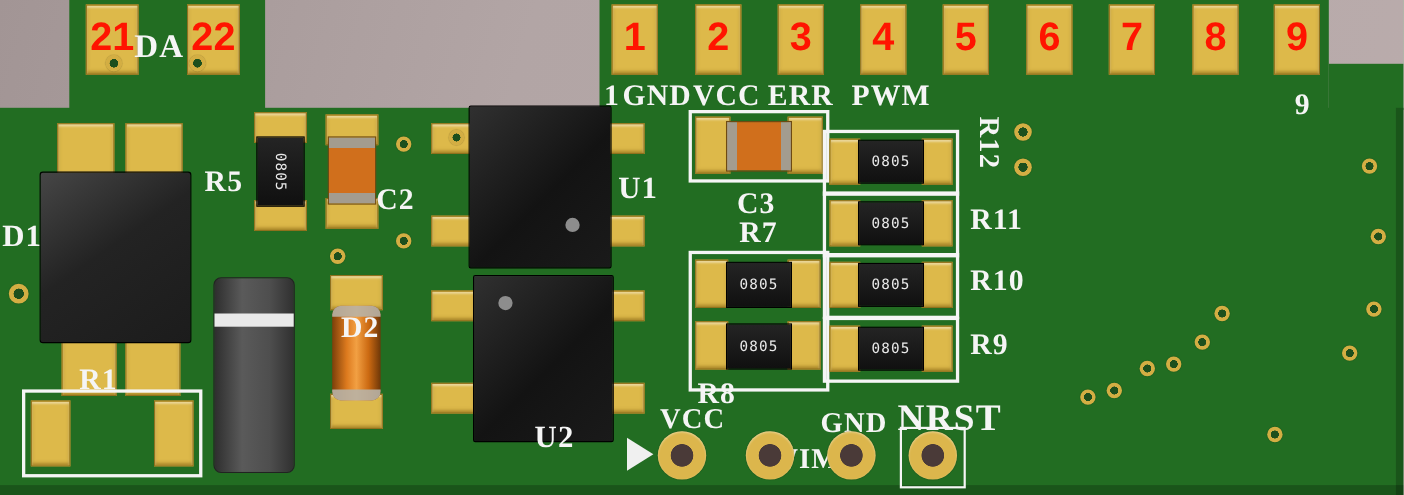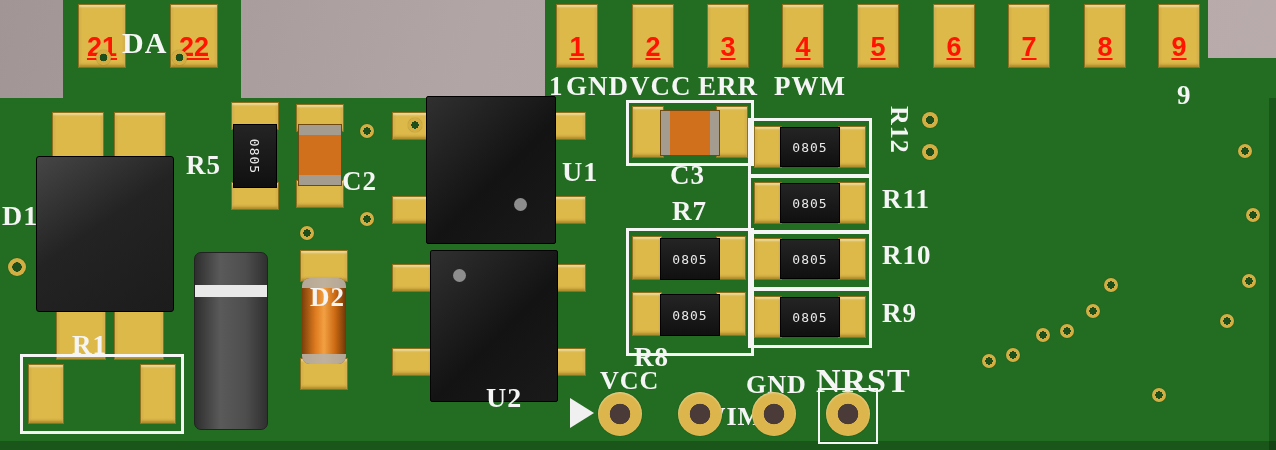--- a/index.html
+++ b/index.html
@@ -10,22 +10,22 @@
   }
   .board{position:absolute;background:var(--board-green,#226d22);}
   .board-shade{position:absolute;background:rgba(0,0,0,.22);pointer-events:none;}
   .pad{
     position:absolute;background:var(--pad-gold,#ddb94a);
     border:1px solid #8f711d;
     box-shadow:inset 0 2px 2px rgba(255,255,255,.45), inset 0 -2px 3px rgba(120,85,10,.5);
   }
   .pad-flex{display:flex;align-items:flex-end;justify-content:center;}
   .rednum{
-    color:var(--number-red,#ff1400);font-weight:bold;font-size:27px;line-height:1;
-    font-family:"Liberation Sans",sans-serif;margin-bottom:6px;text-decoration:underline;
+    color:var(--number-red,#ff1400);font-weight:bold;font-size:36px;line-height:1;
+    font-family:"Liberation Sans",sans-serif;margin-bottom:16px;
   }
   .silk{
     position:absolute;color:var(--silkscreen-white,#f5f5f5);
     font-weight:bold;font-size:27px;line-height:1;letter-spacing:1px;
     font-family:Liberation Serif, serif;
   }
   .silk-vert{writing-mode:vertical-rl;}
   .silkbox{position:absolute;border:3px solid var(--silkscreen-white,#f5f5f5);background:transparent;}
   .chip-body{
     position:absolute;background:linear-gradient(180deg,#242424,#101010);
@@ -187,21 +187,21 @@
   <div class="pad" style="left:552px;top:348px;width:32px;height:26px;"></div>
   <div class="ic-body" style="left:430px;top:250px;width:126px;height:150px;">
     <div class="ic-dot" style="left:22px;top:18px;"></div>
   </div>
   <div class="silk" style="left:486px;top:384px;font-size:28px;">U2</div>
 
   <div class="silkbox" style="left:626px;top:100px;width:122px;height:60px;"></div>
   <div class="pad" style="left:632px;top:106px;width:30px;height:50px;"></div>
   <div class="pad" style="left:716px;top:106px;width:30px;height:50px;"></div>
   <div class="cap-orange-h" style="left:660px;top:110px;width:58px;height:44px;"></div>
-  <div class="silk" style="left:670px;top:162px;">C3</div>
+  <div class="silk" style="left:670px;top:172px;">C3</div>
 
   <div class="silk" style="left:672px;top:198px;">R7</div>
   <div class="silkbox" style="left:626px;top:228px;width:122px;height:122px;"></div>
   <div class="pad" style="left:632px;top:236px;width:28px;height:42px;"></div>
   <div class="pad" style="left:716px;top:236px;width:28px;height:42px;"></div>
   <div class="chip-body" style="left:660px;top:238px;width:58px;height:40px;">
     <span class="marking">0805</span>
   </div>
   <div class="pad" style="left:632px;top:292px;width:28px;height:42px;"></div>
   <div class="pad" style="left:716px;top:292px;width:28px;height:42px;"></div>

